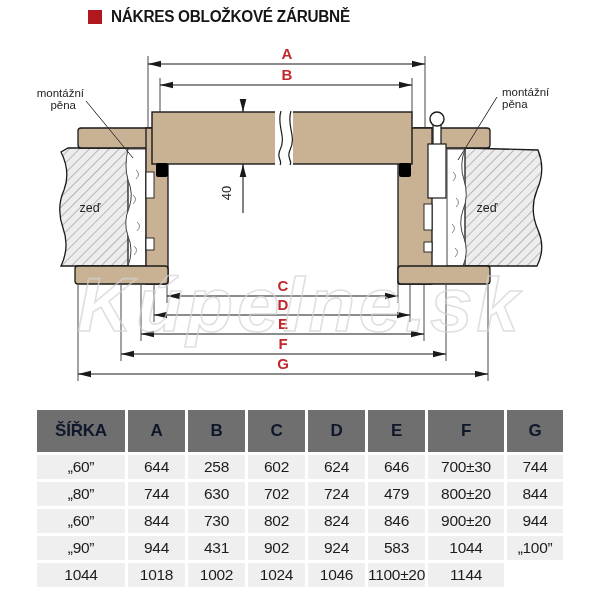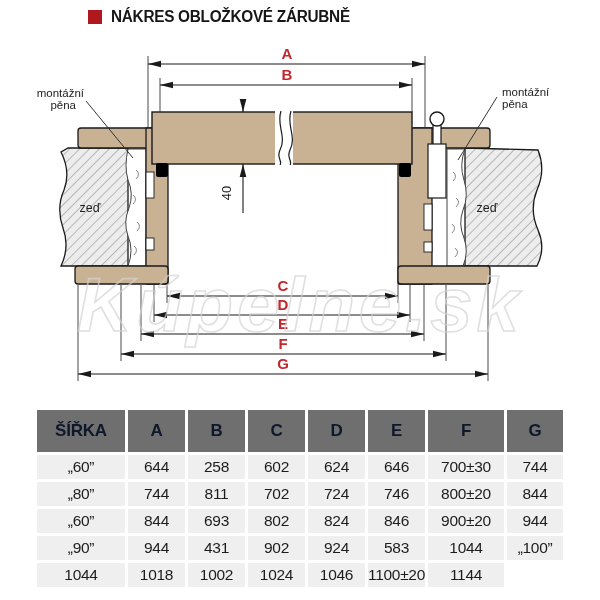--- a/index.html
+++ b/index.html
@@ -173,30 +173,30 @@
   <div class="td">644</div>
   <div class="td">258</div>
   <div class="td">602</div>
   <div class="td">624</div>
   <div class="td">646</div>
   <div class="td">700±30</div>
   <div class="td">744</div>
 
   <div class="td">„80”</div>
   <div class="td">744</div>
-  <div class="td">811</div>
+  <div class="td">630</div>
   <div class="td">702</div>
   <div class="td">724</div>
-  <div class="td">746</div>
+  <div class="td">479</div>
   <div class="td">800±20</div>
   <div class="td">844</div>
 
   <div class="td">„60”</div>
   <div class="td">844</div>
-  <div class="td">693</div>
+  <div class="td">730</div>
   <div class="td">802</div>
   <div class="td">824</div>
   <div class="td">846</div>
   <div class="td">900±20</div>
   <div class="td">944</div>
 
   <div class="td">„90”</div>
   <div class="td">944</div>
   <div class="td">431</div>
   <div class="td">902</div>

